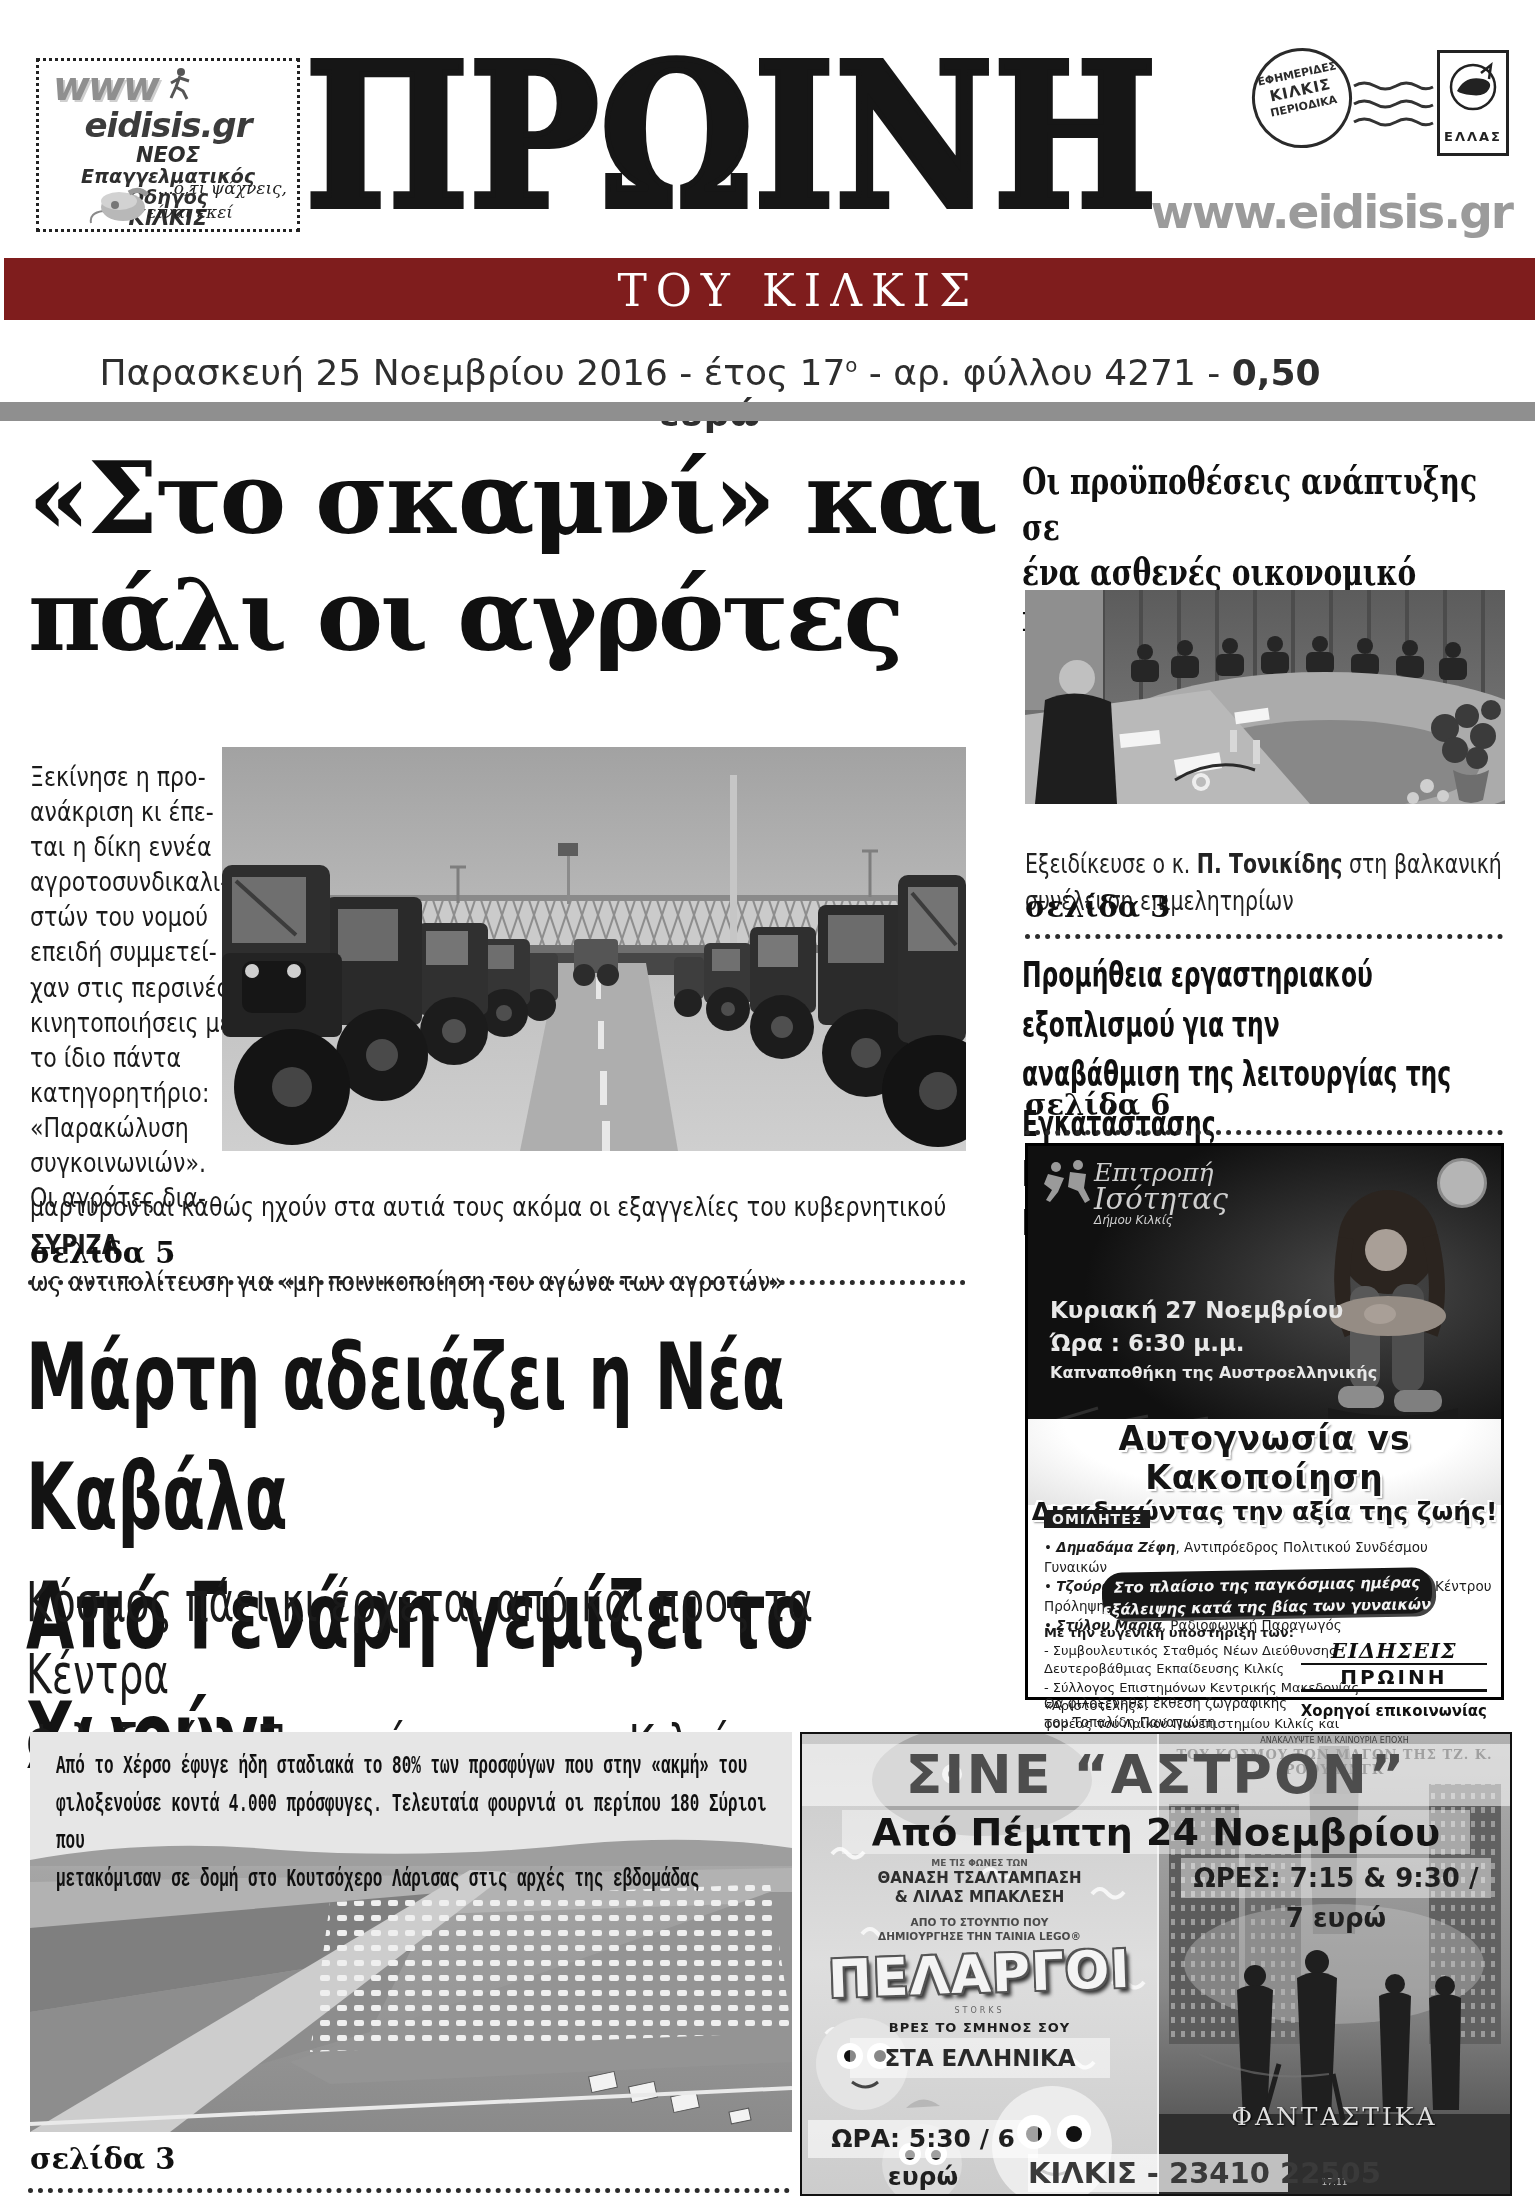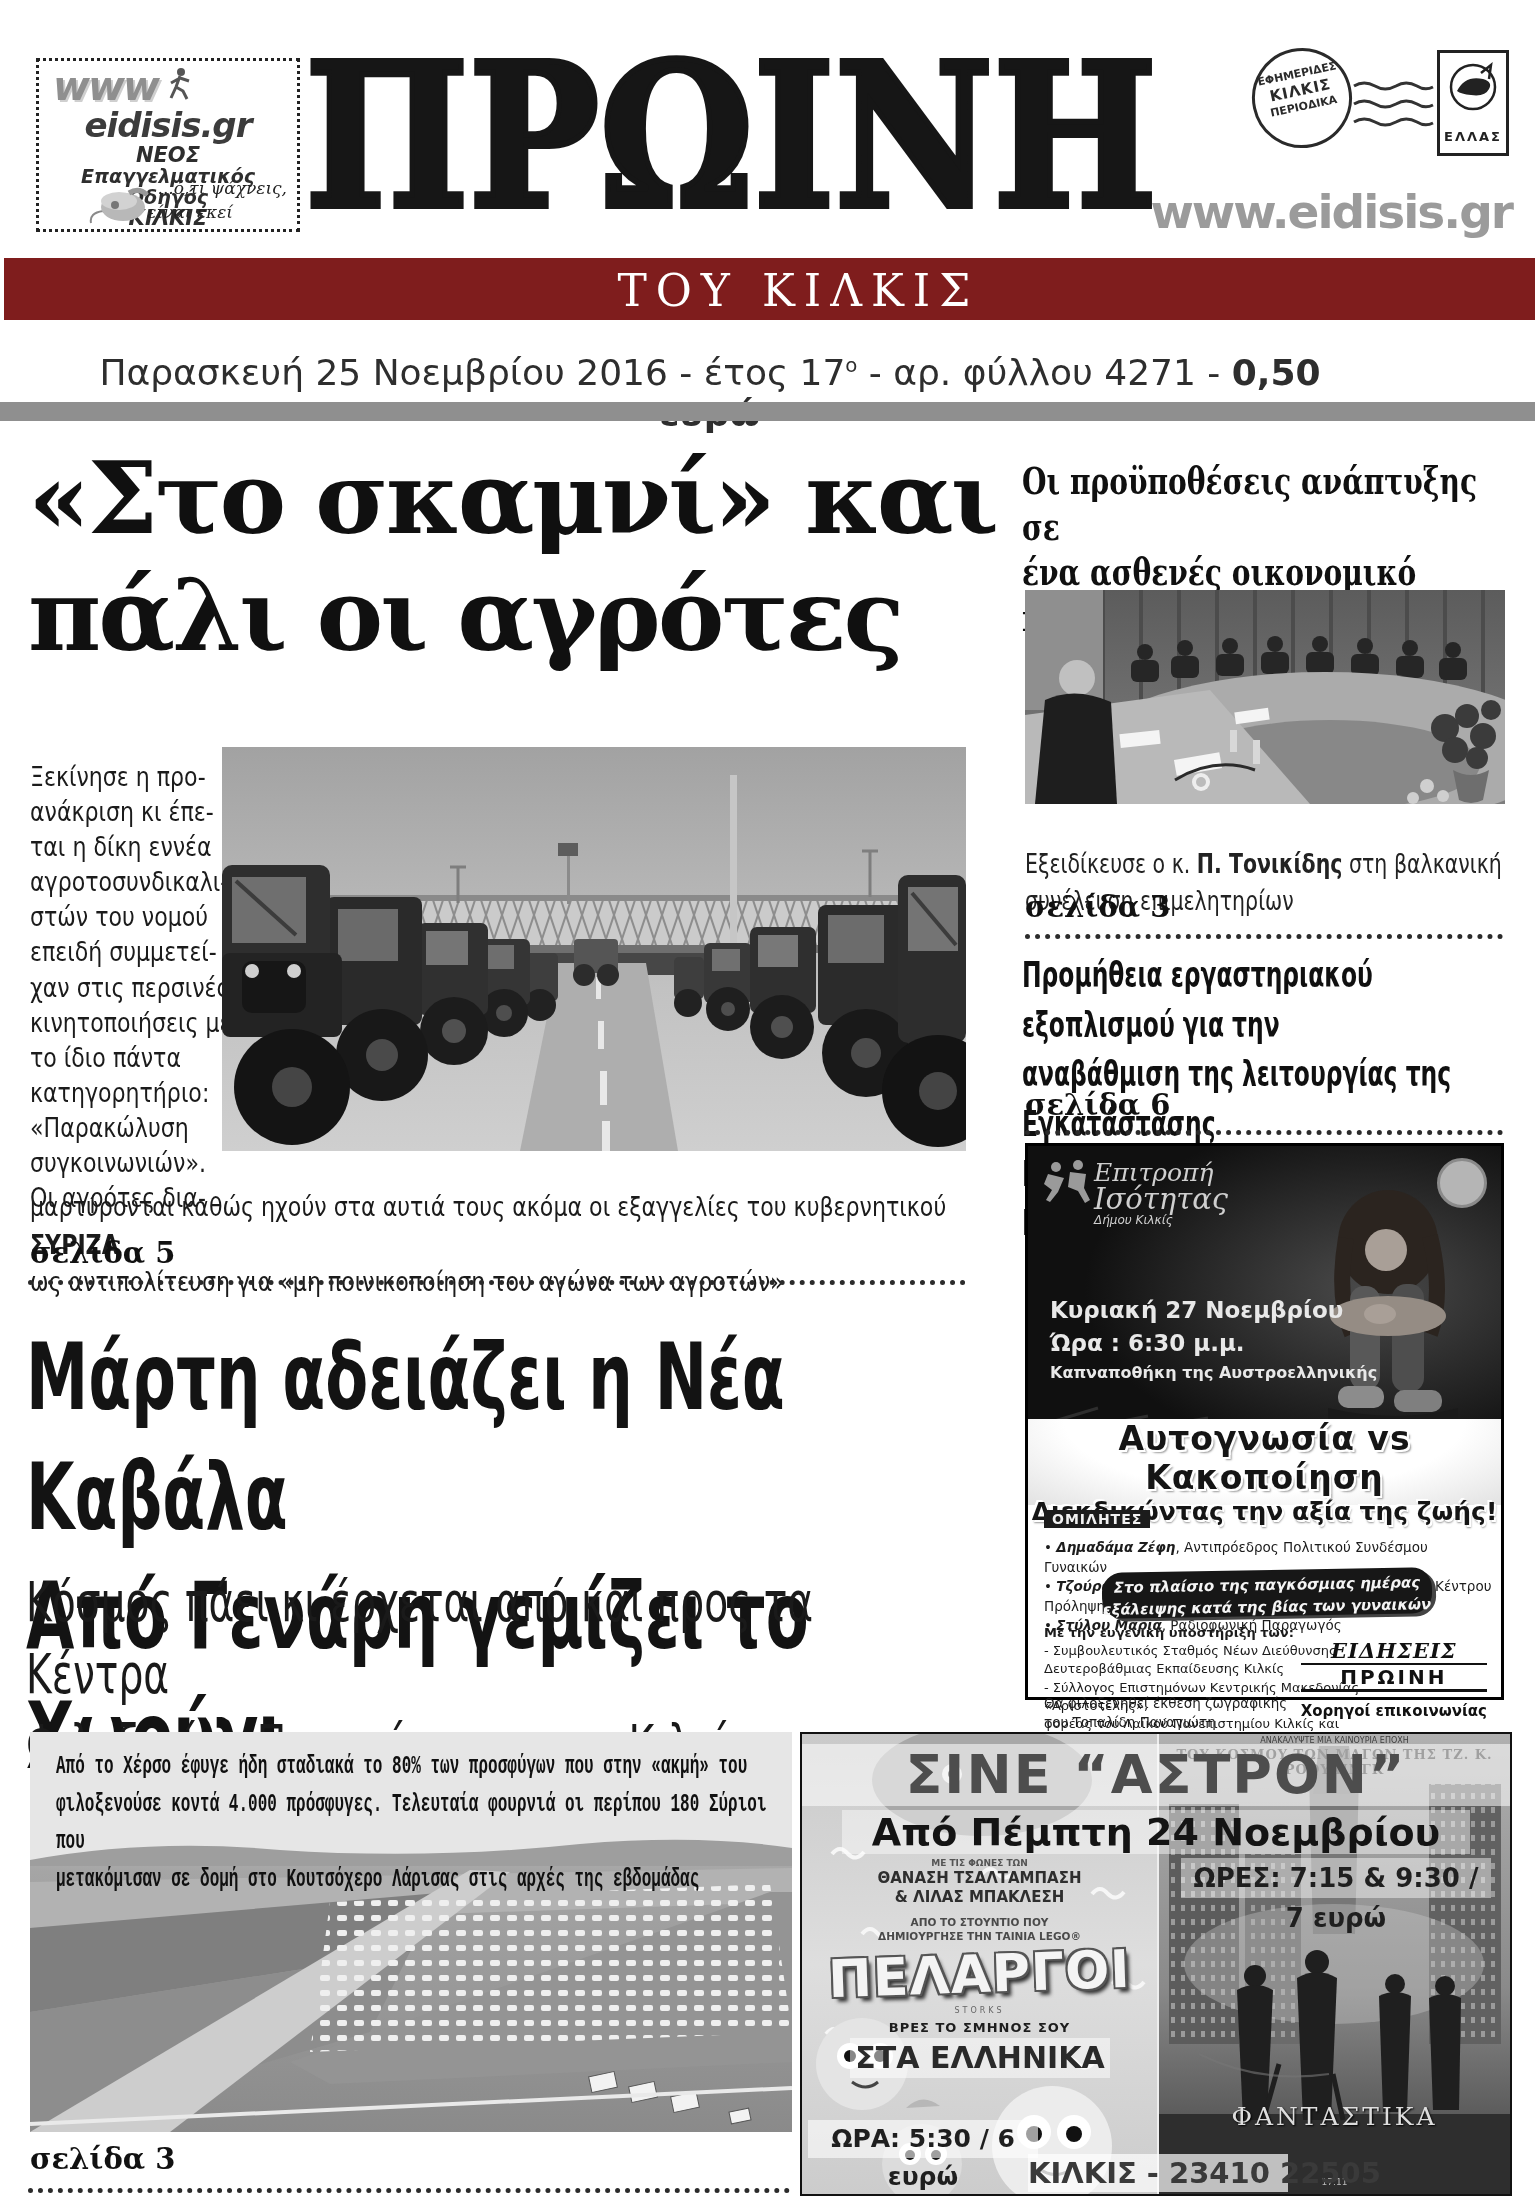--- a/index.html
+++ b/index.html
@@ -122,21 +122,21 @@
   .cr2{font-size:15px;font-weight:bold;color:#2e2e2e;}
   .cr3{font-size:15px;font-weight:bold;color:#2e2e2e;}
   .cin-studio{position:absolute;left:0;top:182px;width:355px;text-align:center;font-size:10.5px;font-weight:bold;
               color:#4a4a4a;line-height:1.3;}
   .cin-storks-title{position:absolute;left:0;top:210px;width:355px;text-align:center;font-size:52px;font-weight:bold;
               color:#f4f4f4;letter-spacing:1px;transform:rotate(-2deg);
               text-shadow:2px 2px 0 #555,-2px 2px 0 #555,2px -2px 0 #555,-2px -2px 0 #555,4px 5px 4px #333;}
   .cin-storks-sub{position:absolute;left:0;top:272px;width:355px;text-align:center;font-size:8px;color:#666;letter-spacing:3px;}
   .cin-tag{position:absolute;left:0;top:286px;width:355px;text-align:center;font-size:13px;font-weight:bold;color:#1d1d1d;letter-spacing:1px;}
   .cin-lang{position:absolute;left:48px;top:304px;width:260px;height:40px;background:rgba(255,255,255,0.5);
-            text-align:center;font-size:30px;font-weight:bold;color:#2a2a2a;line-height:40px;}
+            text-align:center;font-size:23px;font-weight:bold;color:#2a2a2a;line-height:40px;}
   .cin-time-l{position:absolute;left:6px;top:386px;width:230px;height:38px;background:rgba(255,255,255,0.6);
             text-align:center;font-size:25px;font-weight:bold;color:#1f1f1f;line-height:38px;}
   .cin-rtag1{position:absolute;left:0;top:2px;width:351px;text-align:center;font-size:8px;color:#3b3b3b;}
   .cin-rtag2{position:absolute;left:0;top:13px;width:351px;text-align:center;font-size:13px;font-weight:bold;
              color:#2e2e2e;font-family:"DejaVu Serif",serif;letter-spacing:1px;}
   .cin-time-r{position:absolute;left:22px;top:124px;width:310px;height:40px;background:rgba(255,255,255,0.45);
              text-align:center;font-size:26px;font-weight:bold;color:#1f1f1f;line-height:40px;}
   .cin-beasts1{position:absolute;left:0;top:368px;width:351px;text-align:center;font-size:25px;color:#ddd;
                font-family:"DejaVu Serif",serif;letter-spacing:3px;text-shadow:1px 1px 2px #000;}
   .cin-beasts2{position:absolute;left:0;top:392px;width:351px;text-align:center;font-size:46px;font-style:italic;

